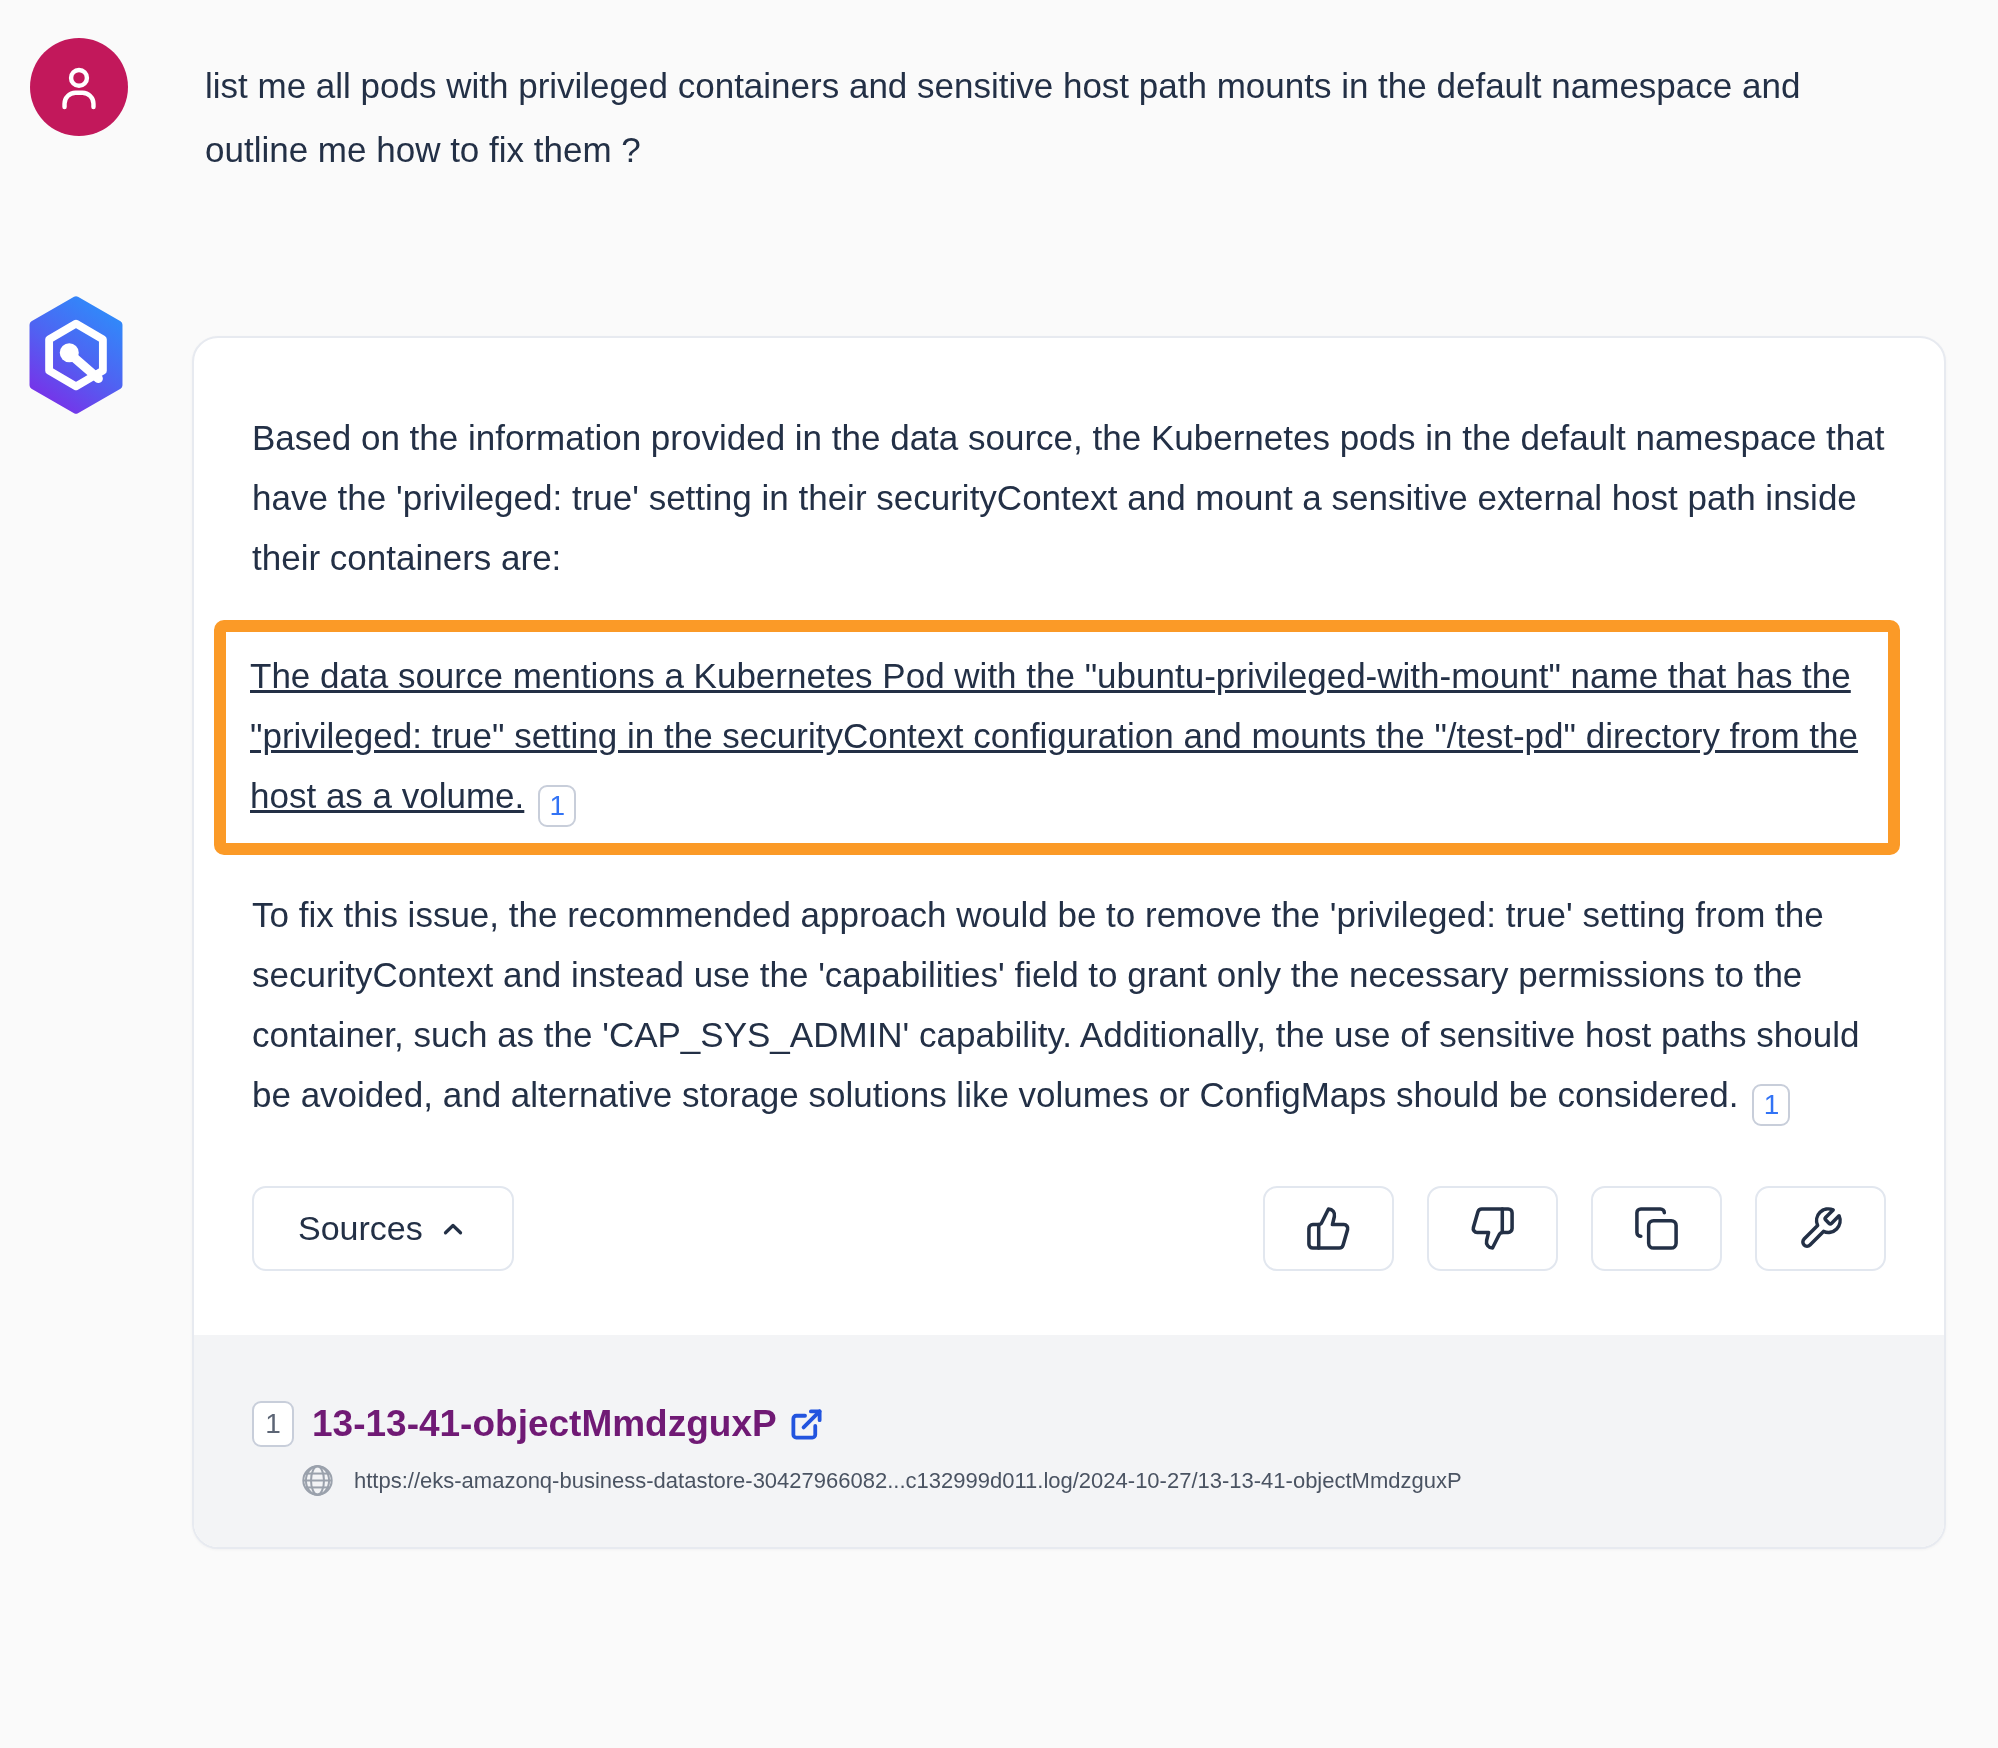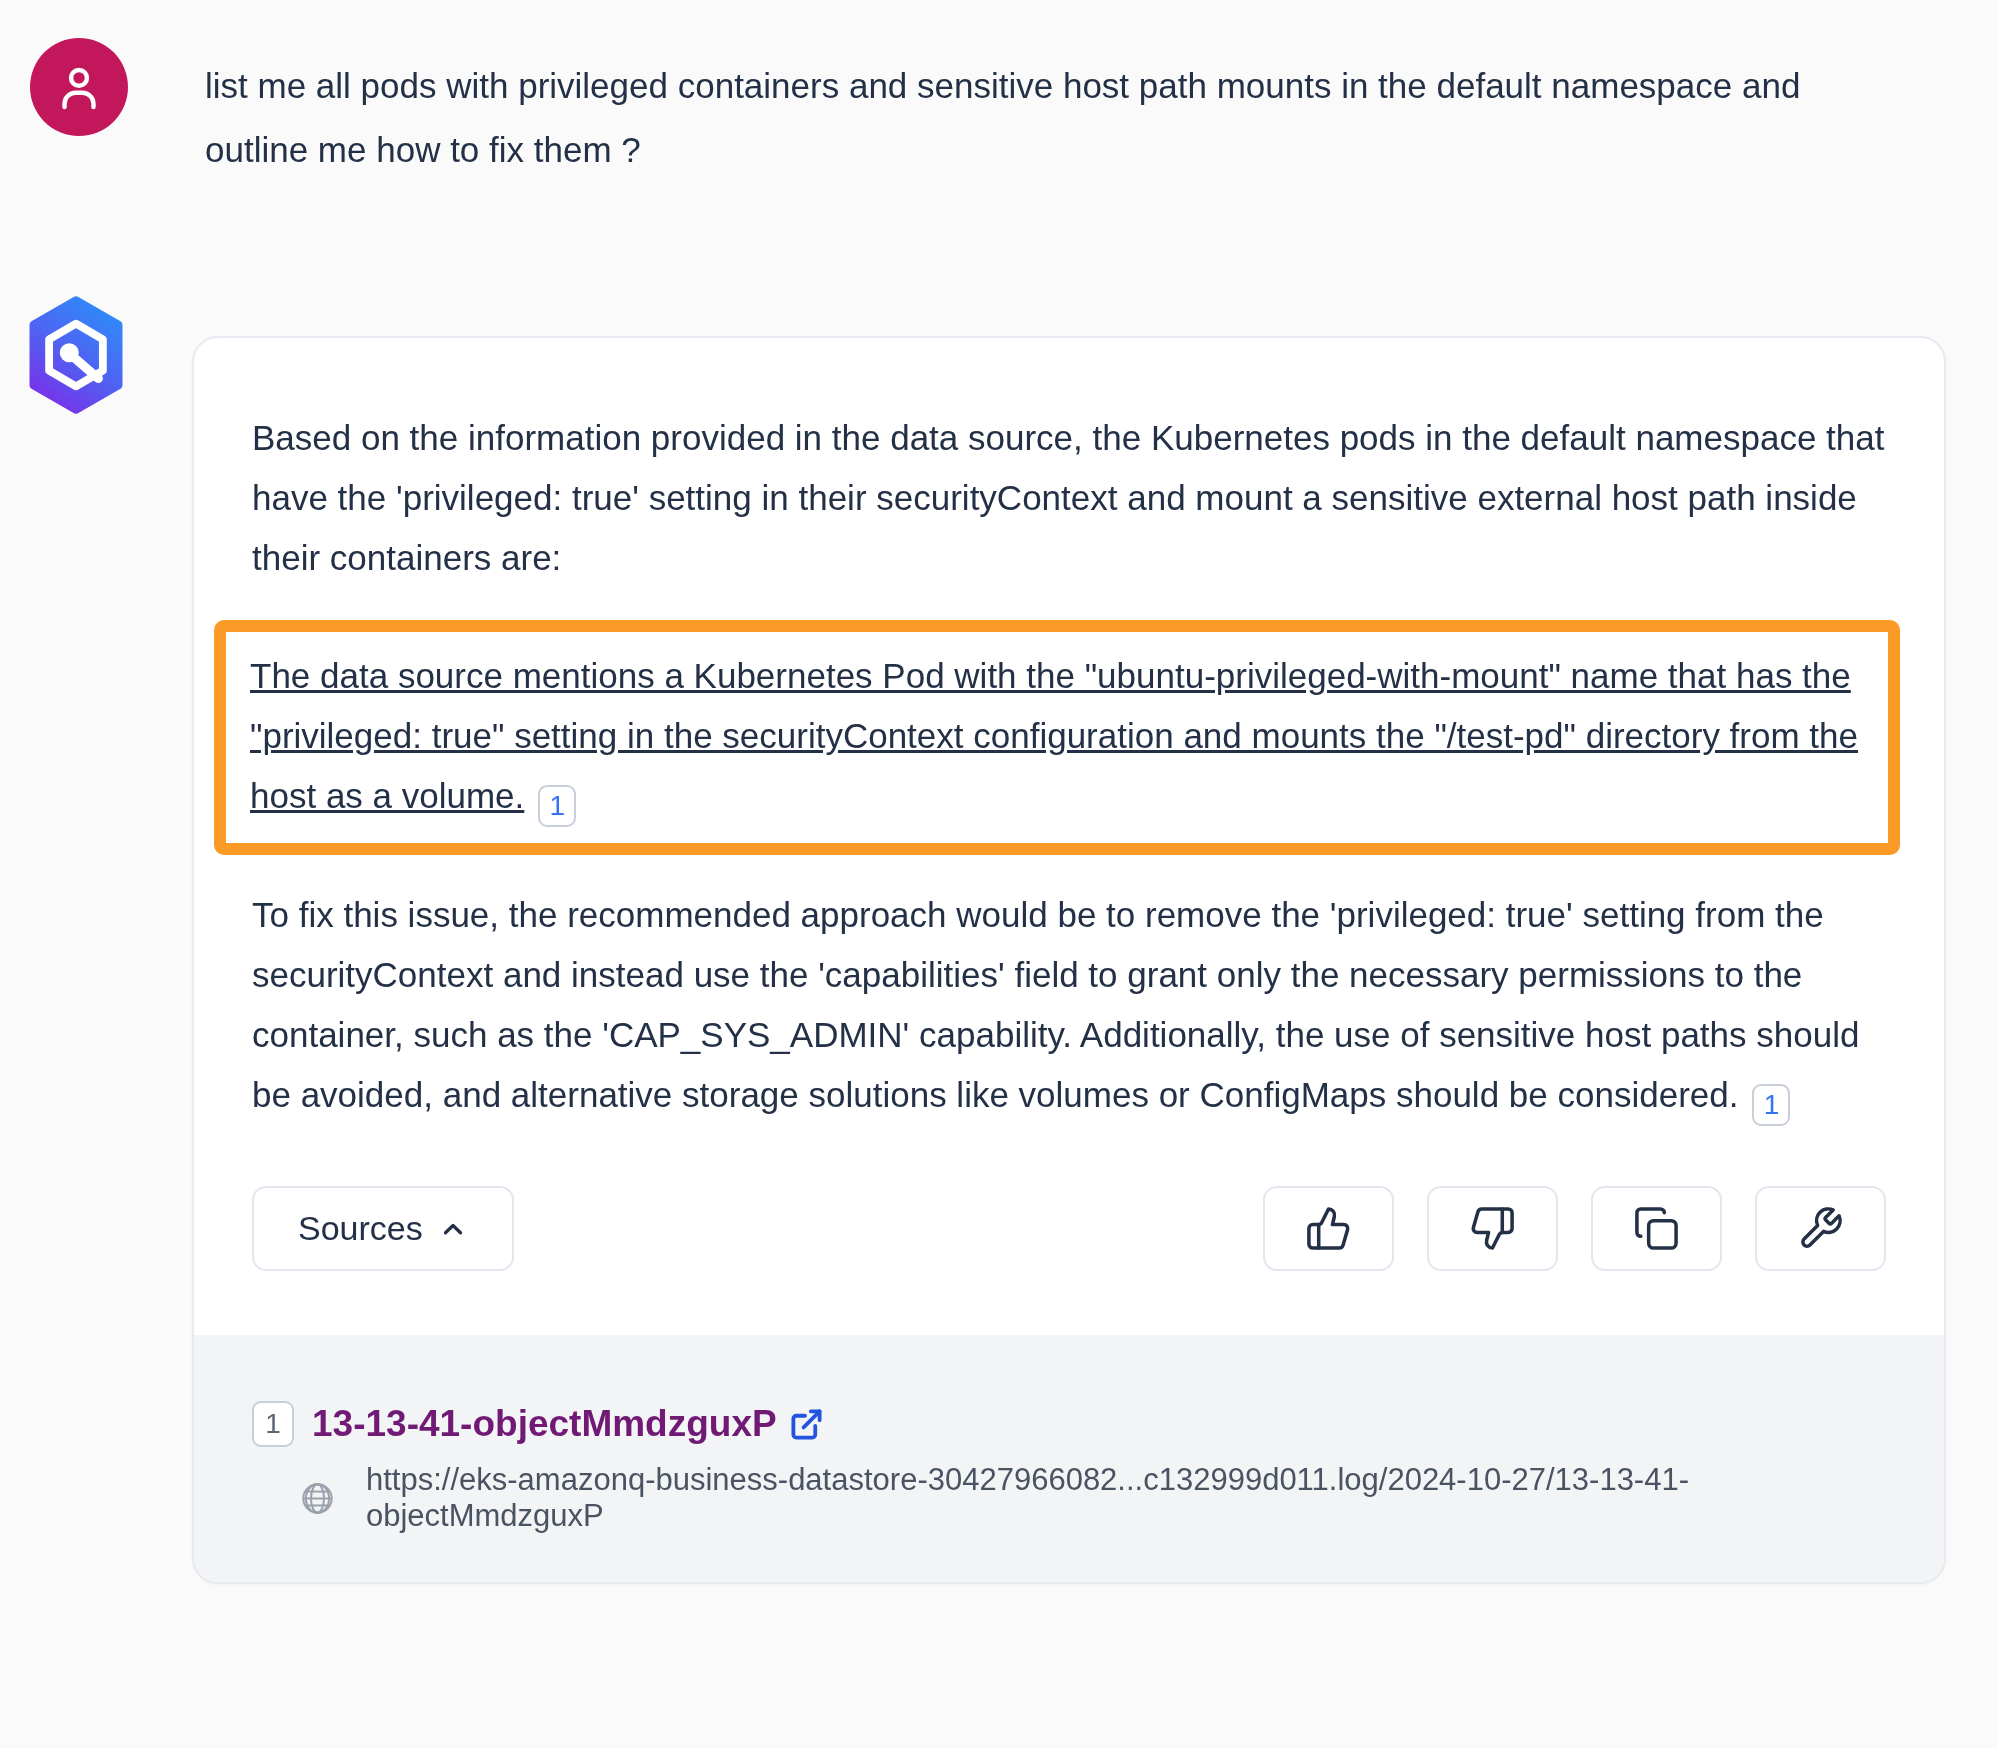--- a/index.html
+++ b/index.html
@@ -86,23 +86,23 @@
     background:#FFFFFF; color:#5C6575; font-size:28px;
     display:inline-flex; align-items:center; justify-content:center;
   }
   .src-link {
     font-size:37px; font-weight:bold; color:#701a75;
     text-decoration:none; display:inline-flex; align-items:center; gap:12px;
     cursor:pointer;
   }
   .src-link svg { width:35px; height:35px; }
   .url-row {
-    display:flex; align-items:center; gap:30px;
+    display:flex; align-items:center; gap:18px;
     margin:15px 0 0 47px;
-    color:#4A5362; font-size:31px;
+    color:#4A5362; font-size:22px;
   }
   .url-row svg { width:37px; height:37px; flex:none; }
 </style>
 </head>
 <body>
 
 <div class="user-row">
   <div class="avatar">
     <svg viewBox="0 0 24 24" fill="none" stroke="#FFFFFF" stroke-width="1.9" stroke-linecap="round" stroke-linejoin="round">
       <circle cx="12" cy="8.1" r="3.4"></circle>

